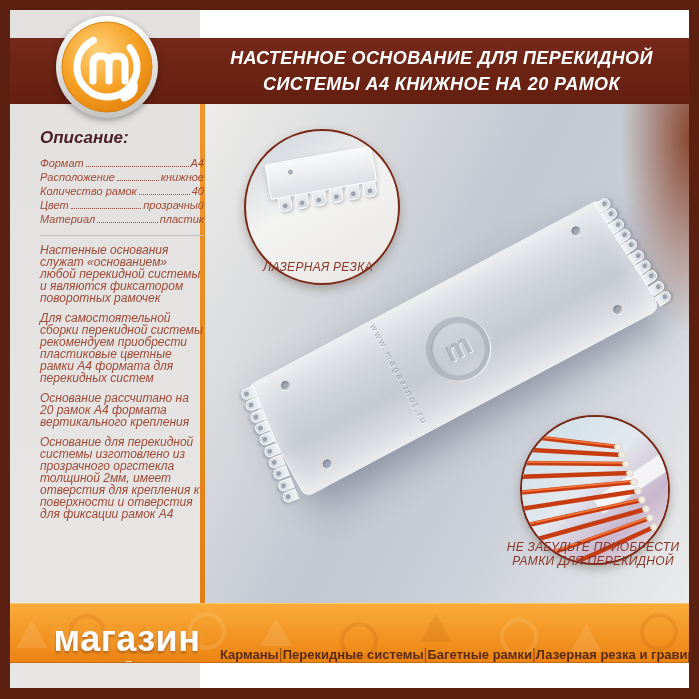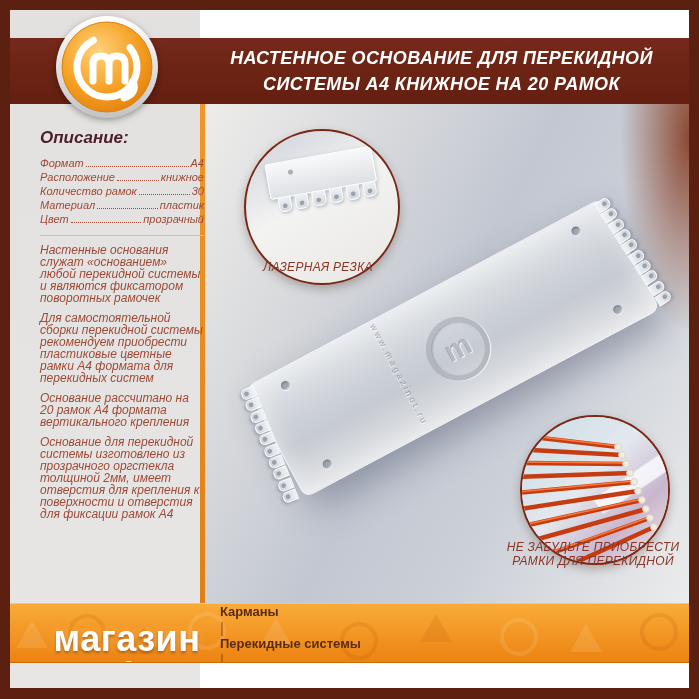--- a/index.html
+++ b/index.html
@@ -99,22 +99,22 @@
   .pat.tri.dark{border-bottom-color:rgba(170,75,0,.18);}
   .pat.cir{width:30px;height:30px;border:4px solid rgba(255,236,205,.16);border-radius:50%;}
   .pat.cir.dark{border-color:rgba(170,75,0,.18);}
   .shop-logo{position:absolute;left:36px;top:18px;width:162px;text-align:center;color:#fff;}
   .shop-logo .l1{font-size:36px;font-weight:bold;line-height:34px;letter-spacing:.5px;
     text-shadow:0 2px 3px rgba(140,60,0,.6), 0 0 8px rgba(255,210,140,.35);}
   .shop-logo .tm{display:inline-block;vertical-align:14px;margin-left:2px;width:13px;height:13px;
     border:1.5px solid #fff;border-radius:50%;font-size:9px;line-height:13px;font-weight:bold;
     text-shadow:none;letter-spacing:0;}
   .footer-menu{position:absolute;left:210px;right:8px;top:0;bottom:0;
-    display:flex;align-items:flex-start;justify-content:space-around;
-    font-size:13px;font-weight:bold;color:#5a2b10;flex-direction:column;}
+    display:flex;align-items:flex-end;justify-content:space-around;
+    font-size:13px;font-weight:bold;color:#5a2b10;}
   .footer-menu .sep{color:#8a4312;font-weight:normal;font-size:15px;opacity:.8;}
   .footer-menu .item{cursor:pointer;white-space:nowrap;}
 </style>
 </head>
 <body>
 
 <div class="page">
 
   <div class="left-col"></div>
 
@@ -155,31 +155,31 @@
       <span class="spec-value">А4</span>
     </div>
     <div class="spec-row">
       <span class="spec-label">Расположение</span>
       <span class="spec-leader"></span>
       <span class="spec-value">книжное</span>
     </div>
     <div class="spec-row">
       <span class="spec-label">Количество рамок</span>
       <span class="spec-leader"></span>
-      <span class="spec-value">30</span>
+      <span class="spec-value">40</span>
+    </div>
+    <div class="spec-row">
+      <span class="spec-label">Цвет</span>
+      <span class="spec-leader"></span>
+      <span class="spec-value">прозрачный</span>
     </div>
     <div class="spec-row">
       <span class="spec-label">Материал</span>
       <span class="spec-leader"></span>
       <span class="spec-value">пластик</span>
-    </div>
-    <div class="spec-row">
-      <span class="spec-label">Цвет</span>
-      <span class="spec-leader"></span>
-      <span class="spec-value">прозрачный</span>
     </div>
 
     <hr class="side-divider">
 
     <p class="side-par">Настенные основания служат «основанием» любой перекидной системы и являются фиксатором поворотных рамочек</p>
     <p class="side-par">Для самостоятельной сборки перекидной системы рекомендуем приобрести пластиковые цветные рамки А4 формата для перекидных систем</p>
     <p class="side-par">Основание рассчитано на 20 рамок А4 формата вертикального крепления</p>
     <p class="side-par">Основание для перекидной системы изготовлено из прозрачного оргстекла толщиной 2мм, имеет отверстия для крепления к поверхности и отверстия для фиксации рамок А4</p>
 
   </div>

